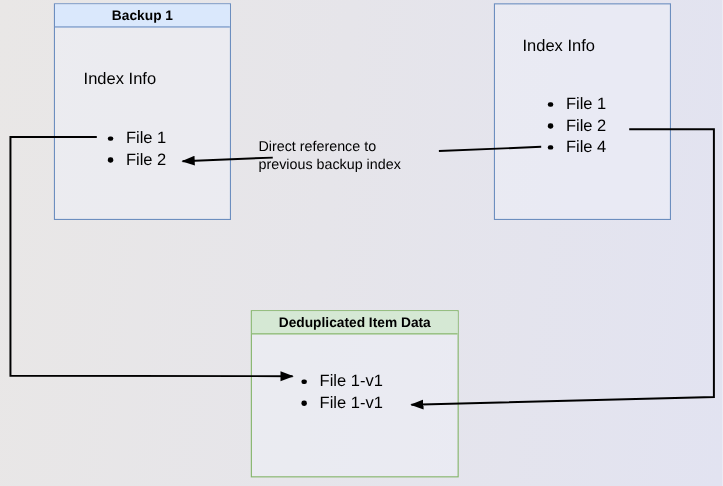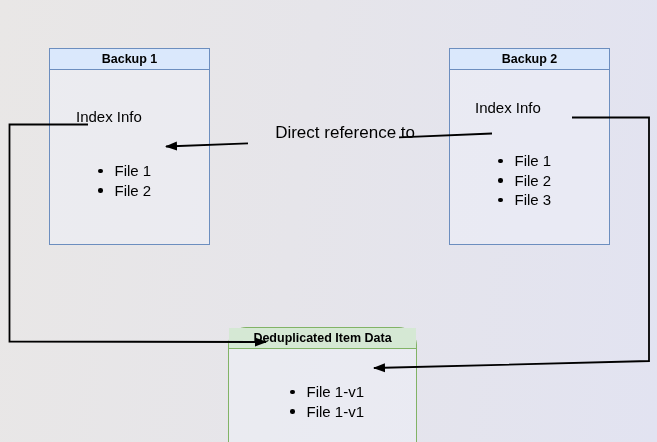--- a/index.html
+++ b/index.html
@@ -12,21 +12,20 @@
     color: #000;
   }
   .canvas { position: absolute; inset: 0; }
 
   .node {
     position: absolute;
     box-sizing: border-box;
     display: flex;
     flex-direction: column;
     z-index: 1;
-    margin-top: 45px;
   }
   .node.blue  { border: 1px solid #6c8ebf; background: rgba(240,241,250,0.45); }
   .node.green { border: 1px solid #82b366; background: rgba(240,241,250,0.45); }
 
   .hdr {
     height: 20px; line-height: 20px;
     text-align: center;
     font-size: 12.5px; font-weight: bold;
   }
   .node.blue  .hdr { background: #dae8fc; border-bottom: 1px solid #6c8ebf; }
@@ -63,22 +62,22 @@
   svg.edges {
     position: absolute; inset: 0;
     z-index: 5;
     pointer-events: none;
   }
   svg.edges path { stroke: #000; stroke-width: 1.8; fill: none; }
 
   .edge-label {
     position: absolute;
     left: 235px; top: 124px; width: 180px;
-    text-align: right;
-    font-size: 17px; line-height: 17px;
+    text-align: left;
+    font-size: 13px; line-height: 17px;
     z-index: 6;
   }
 </style>
 </head>
 <body>
 
 <div class="canvas">
 
   <div class="node blue" style="left:49px; top:3px; width:161px; height:197px;">
     <div class="hdr">Backup 1</div>
@@ -91,44 +90,43 @@
         </li>
         <li>
           <span class="b"></span>
           <span class="t">File 2</span>
         </li>
       </ul>
     </div>
   </div>
 
   <div class="node blue" style="left:449px; top:3px; width:161px; height:197px;">
-    <div class="hdr">Backup 2</div>
     <div class="body">
       <div class="idx" style="left:25px; top:29px;">Index Info</div>
       <ul class="files" style="left:48px; top:81px;">
         <li>
           <span class="b"></span>
           <span class="t">File 1</span>
         </li>
         <li>
           <span class="b"></span>
           <span class="t">File 2</span>
         </li>
         <li>
           <span class="b"></span>
-          <span class="t">File 3</span>
+          <span class="t">File 4</span>
         </li>
       </ul>
     </div>
   </div>
 
-  <div class="node green" style="left:228px; top:282px; width:189px; height:152px;border-radius:18px;">
+  <div class="node green" style="left:228px; top:282px; width:189px; height:152px;">
     <div class="hdr">Deduplicated Item Data</div>
     <div class="body">
-      <ul class="files" style="left:61px; top:33px;">
+      <ul class="files" style="left:45px; top:33px;">
         <li>
           <span class="b"></span>
           <span class="t">File 1-v1</span>
         </li>
         <li>
           <span class="b"></span>
           <span class="t">File 1-v1</span>
         </li>
       </ul>
     </div>
@@ -141,15 +139,16 @@
       </marker>
     </defs>
     <path d="M88,124.5 L9.5,124.5 L9.5,341.5 L266,342" marker-end="url(#arrow)"></path>
     <path d="M492,133.5 L399,137.3"></path>
     <path d="M248,143.3 L166,146.5" marker-end="url(#arrow)"></path>
     <path d="M572,117.5 L649,117.5 L649,361 L374,368" marker-end="url(#arrow)"></path>
   </svg>
 
   <div class="edge-label">
     <div>Direct reference to</div>
+    <div>previous backup index</div>
   </div>
 
 </div>
 
 </body></html>

